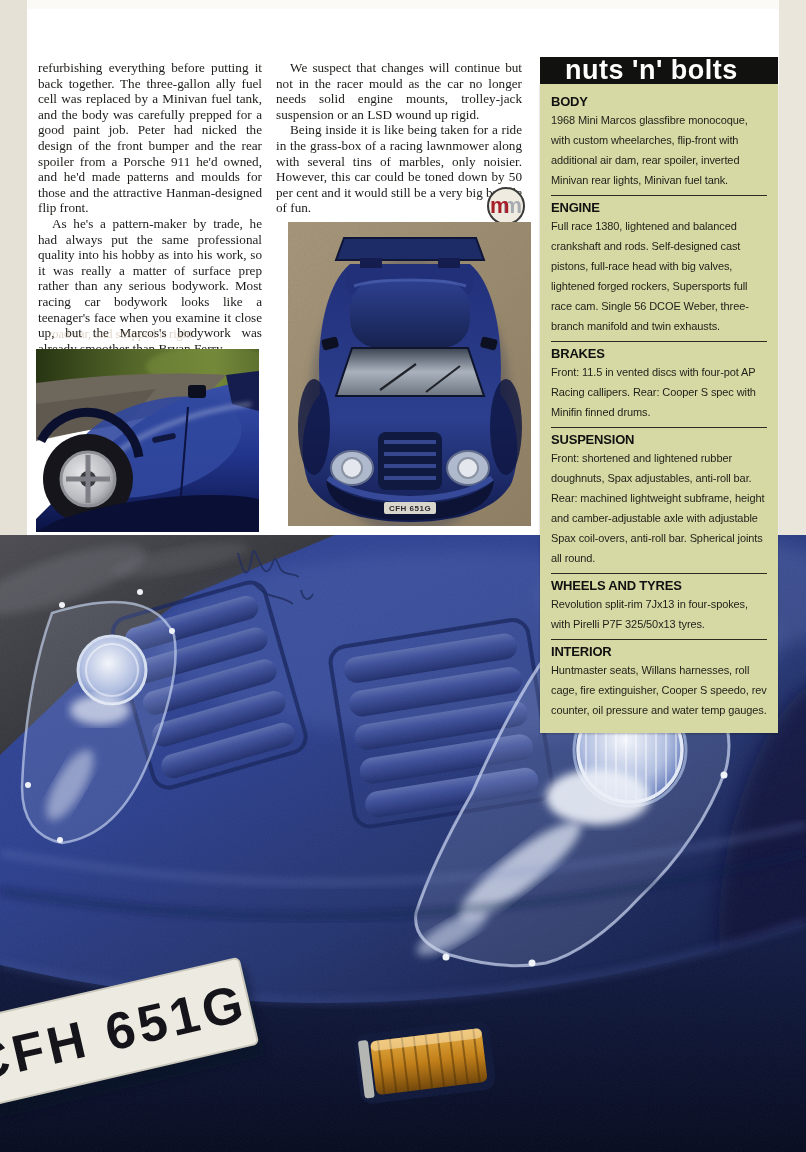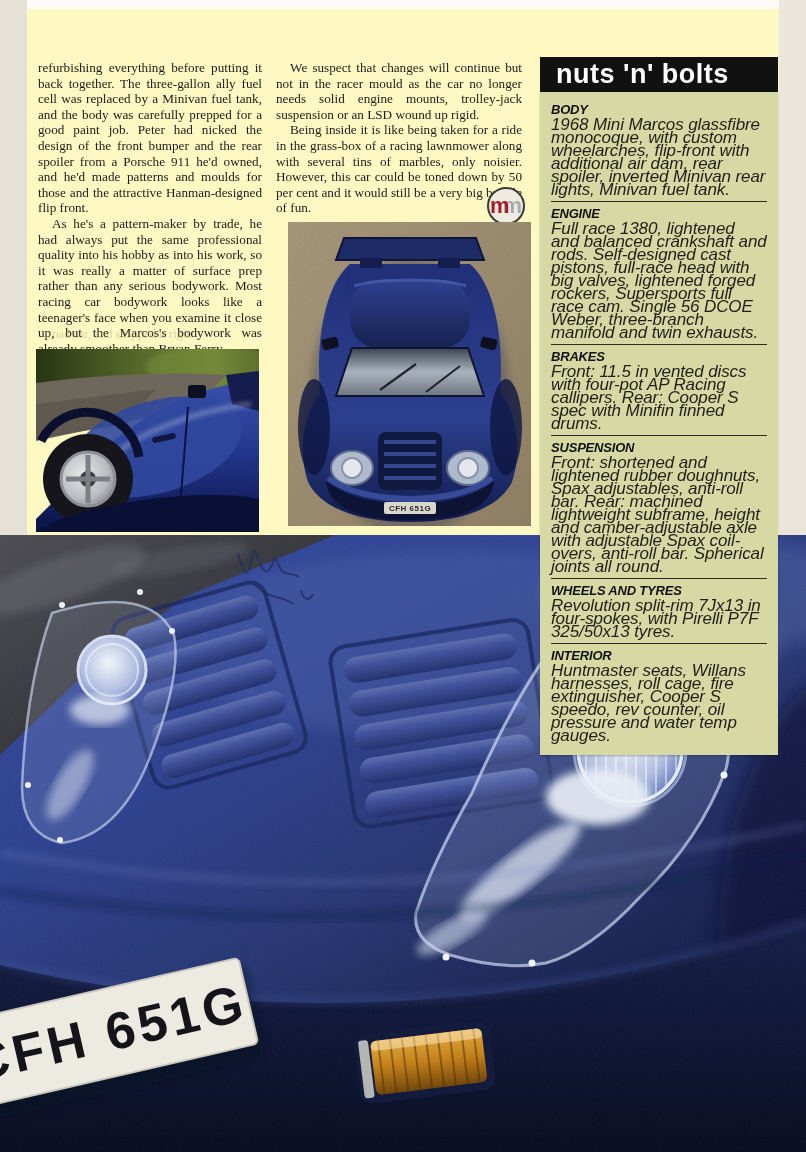--- a/index.html
+++ b/index.html
@@ -1,18 +1,18 @@
 <!DOCTYPE html>
 <html><head>
 <meta charset="utf-8">
 <style>
   html,body{margin:0;padding:0;background:#555;}
   .page{
     position:relative;width:806px;height:1152px;overflow:hidden;
-    background:#fef9c3;
+    background:#ffffff;
     font-family:"Liberation Serif", serif;
   }
   .edge-top{position:absolute;left:0;top:0;width:806px;height:9px;background:#fbfaf6;}
   .edge-left{position:absolute;left:0;top:0;width:27px;height:536px;background:#e5e1d7;}
   .edge-right{position:absolute;left:779px;top:0;width:27px;height:536px;background:#eae6db;}
 
   .col{position:absolute;color:#1c1b19;font-size:13.2px;line-height:15.6px;text-align:justify;}
   .col p{margin:0;}
   .col p.indent{text-indent:14px;}
   .col1{left:38px;top:60px;width:224px;}
@@ -33,33 +33,32 @@
     display:flex;align-items:center;justify-content:center;
   }
   .mm-logo .m1{color:#a81e28;font-size:22px;line-height:1;margin-right:-7px;z-index:2;}
   .mm-logo .m2{color:#9aa0aa;font-size:22px;line-height:1;opacity:.85;}
 
   .sidebar{
     position:absolute;left:540px;top:57px;width:238px;
     font-family:"Liberation Sans", sans-serif;z-index:3;
   }
   .sidebar-header{
-    background:#111110;color:#fff;height:35px;display:flex;align-items:center;
-    padding-left:16px;box-sizing:border-box;
+    background:#111110;color:#fff;height:27px;display:flex;align-items:center;
+    padding-left:25px;box-sizing:border-box;
     font-size:27px;font-weight:bold;letter-spacing:.5px;
   }
   .sidebar-body{
     background:#d6d9a4;padding:6px 11px 8px 11px;color:#1f1f18;
     box-shadow:0 1px 2px rgba(0,0,0,.25);
-    font-style:italic;
   }
   .spec-section{padding:4px 0 5px 0;}
   .spec-section + .spec-section{border-top:1.6px solid #2b2b20;}
   .spec-heading{font-size:13px;font-weight:bold;letter-spacing:-.2px;margin:0 0 1px 0;color:#111;}
-  .spec-text{font-size:17px;line-height:13px;letter-spacing:-.1px;margin:0;}
+  .spec-text{font-size:11px;line-height:20px;letter-spacing:-.1px;margin:0;}
 
   .plate-big{fill:#0e0e14;font-family:"Liberation Sans",sans-serif;font-weight:bold;
              font-size:52px;letter-spacing:4px;}
   .plate-small{fill:#2a2a30;font-family:"Liberation Sans",sans-serif;font-weight:bold;
              font-size:8px;letter-spacing:.5px;}
 </style>
 </head>
 <body>
 
 <div class="page">

